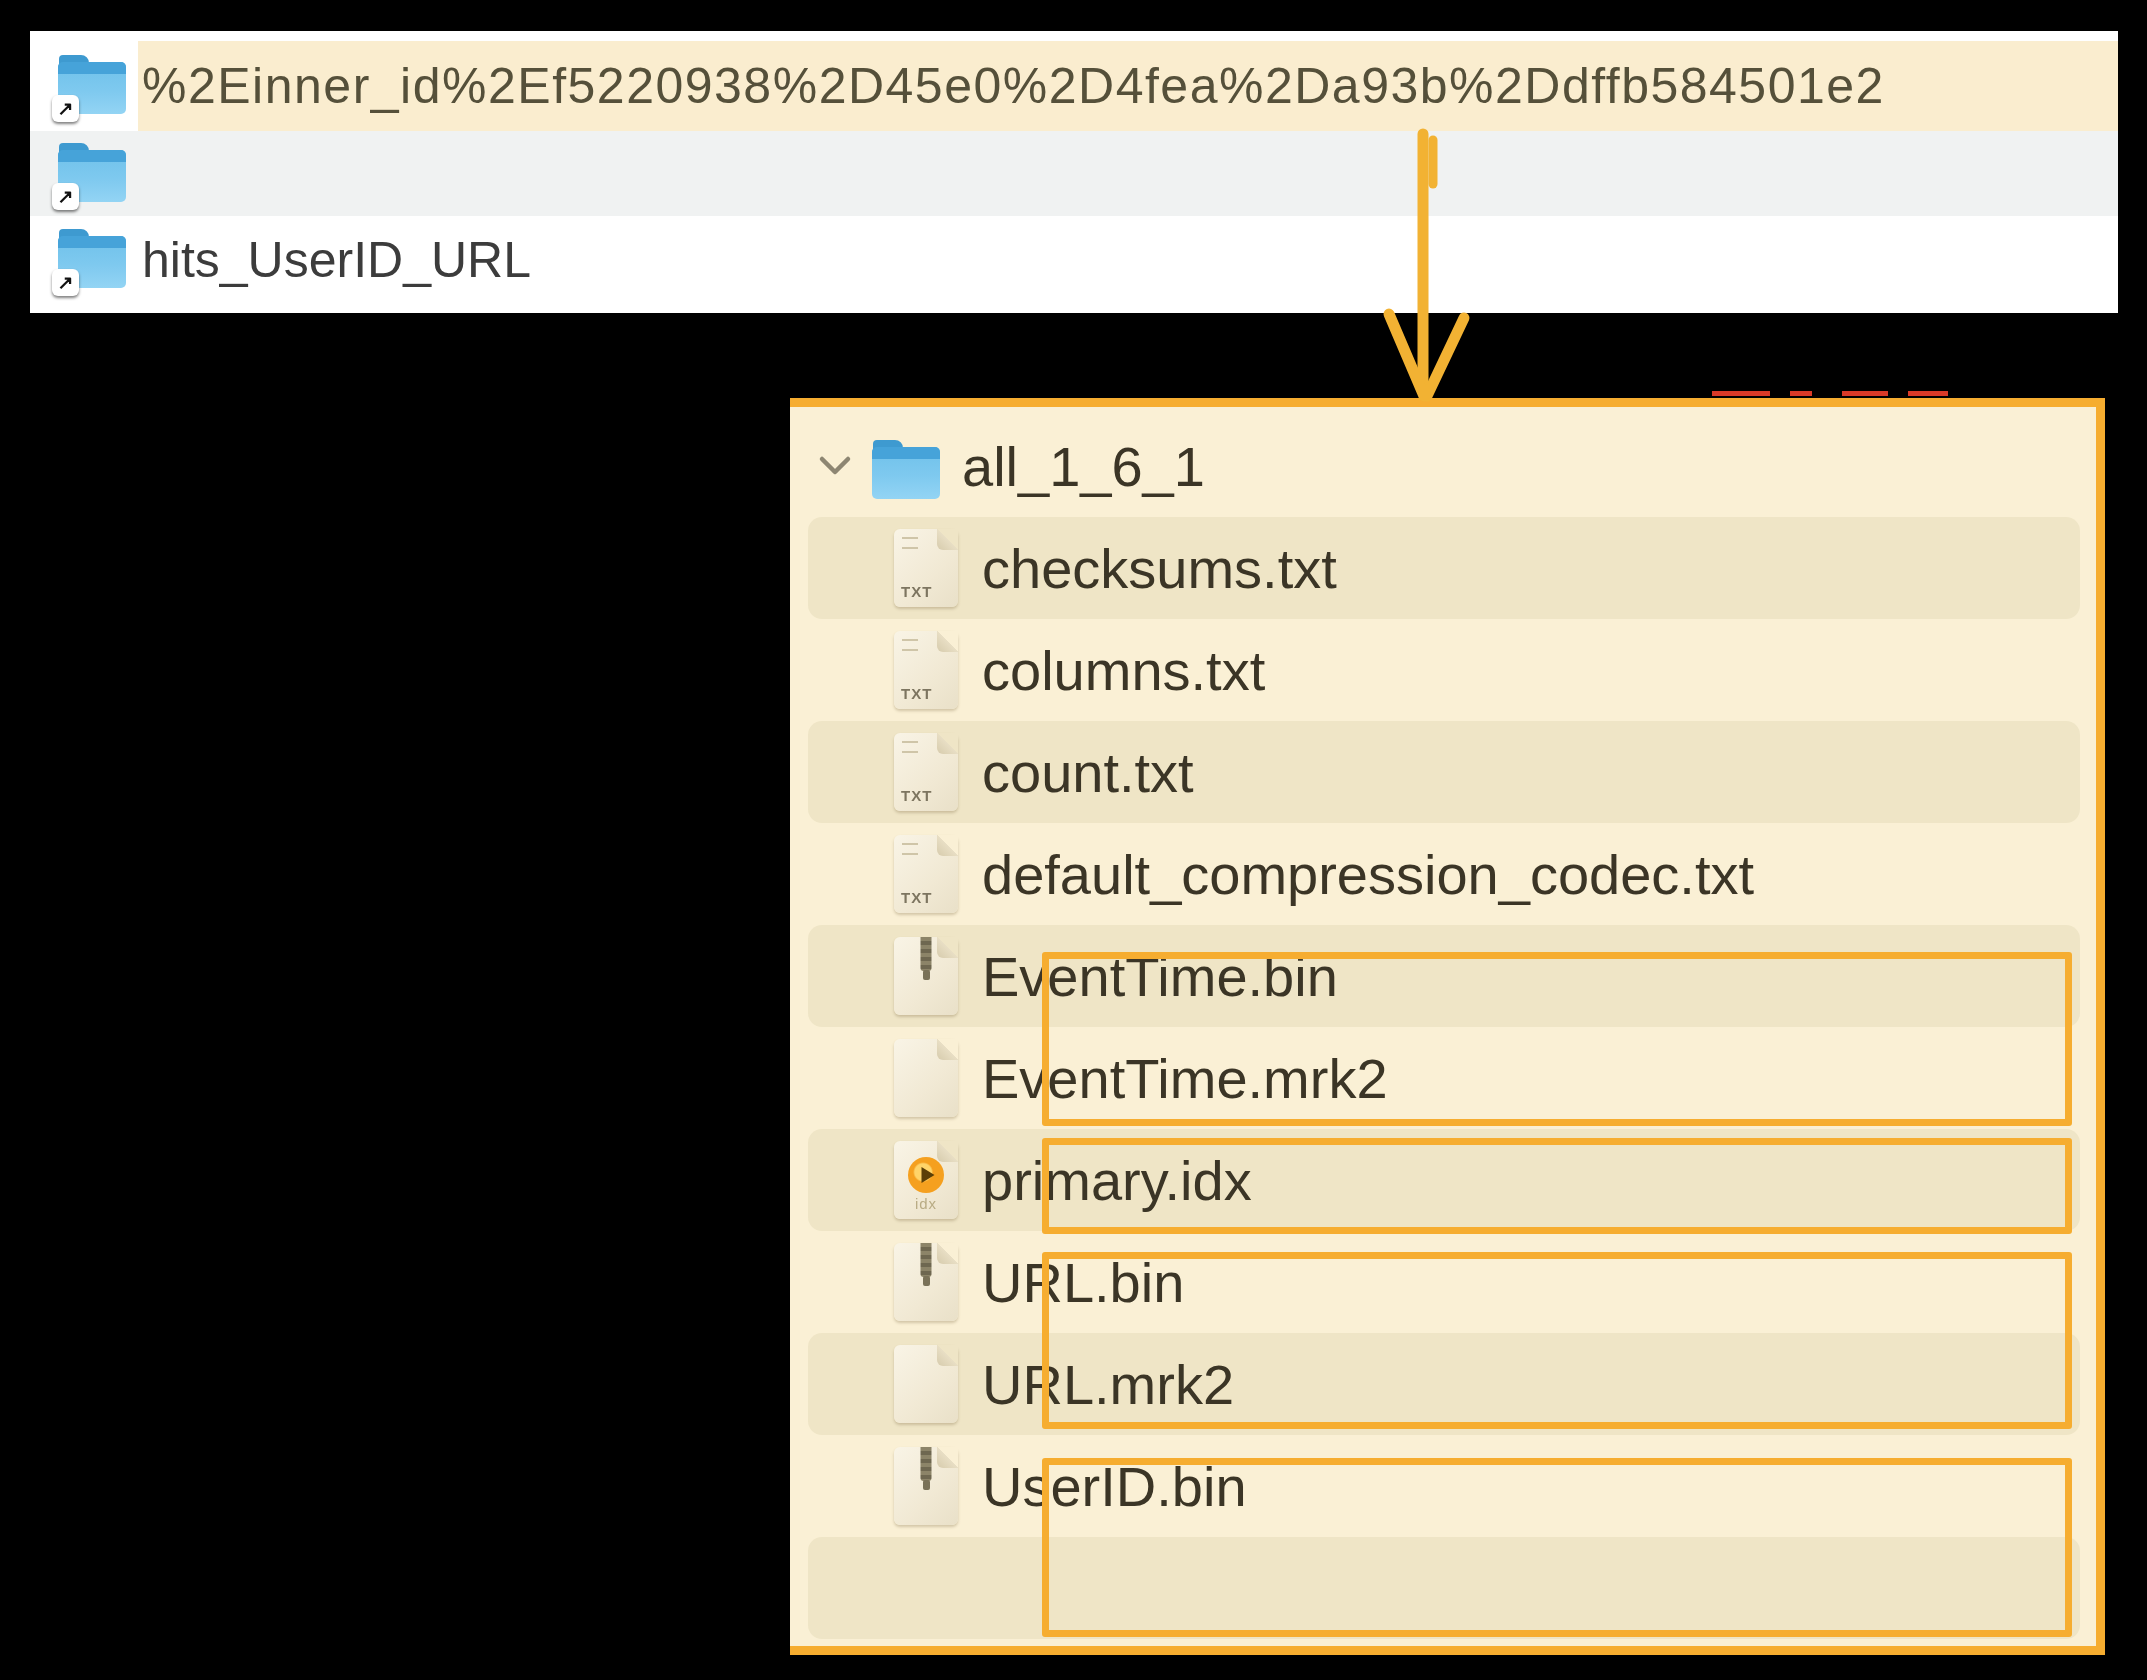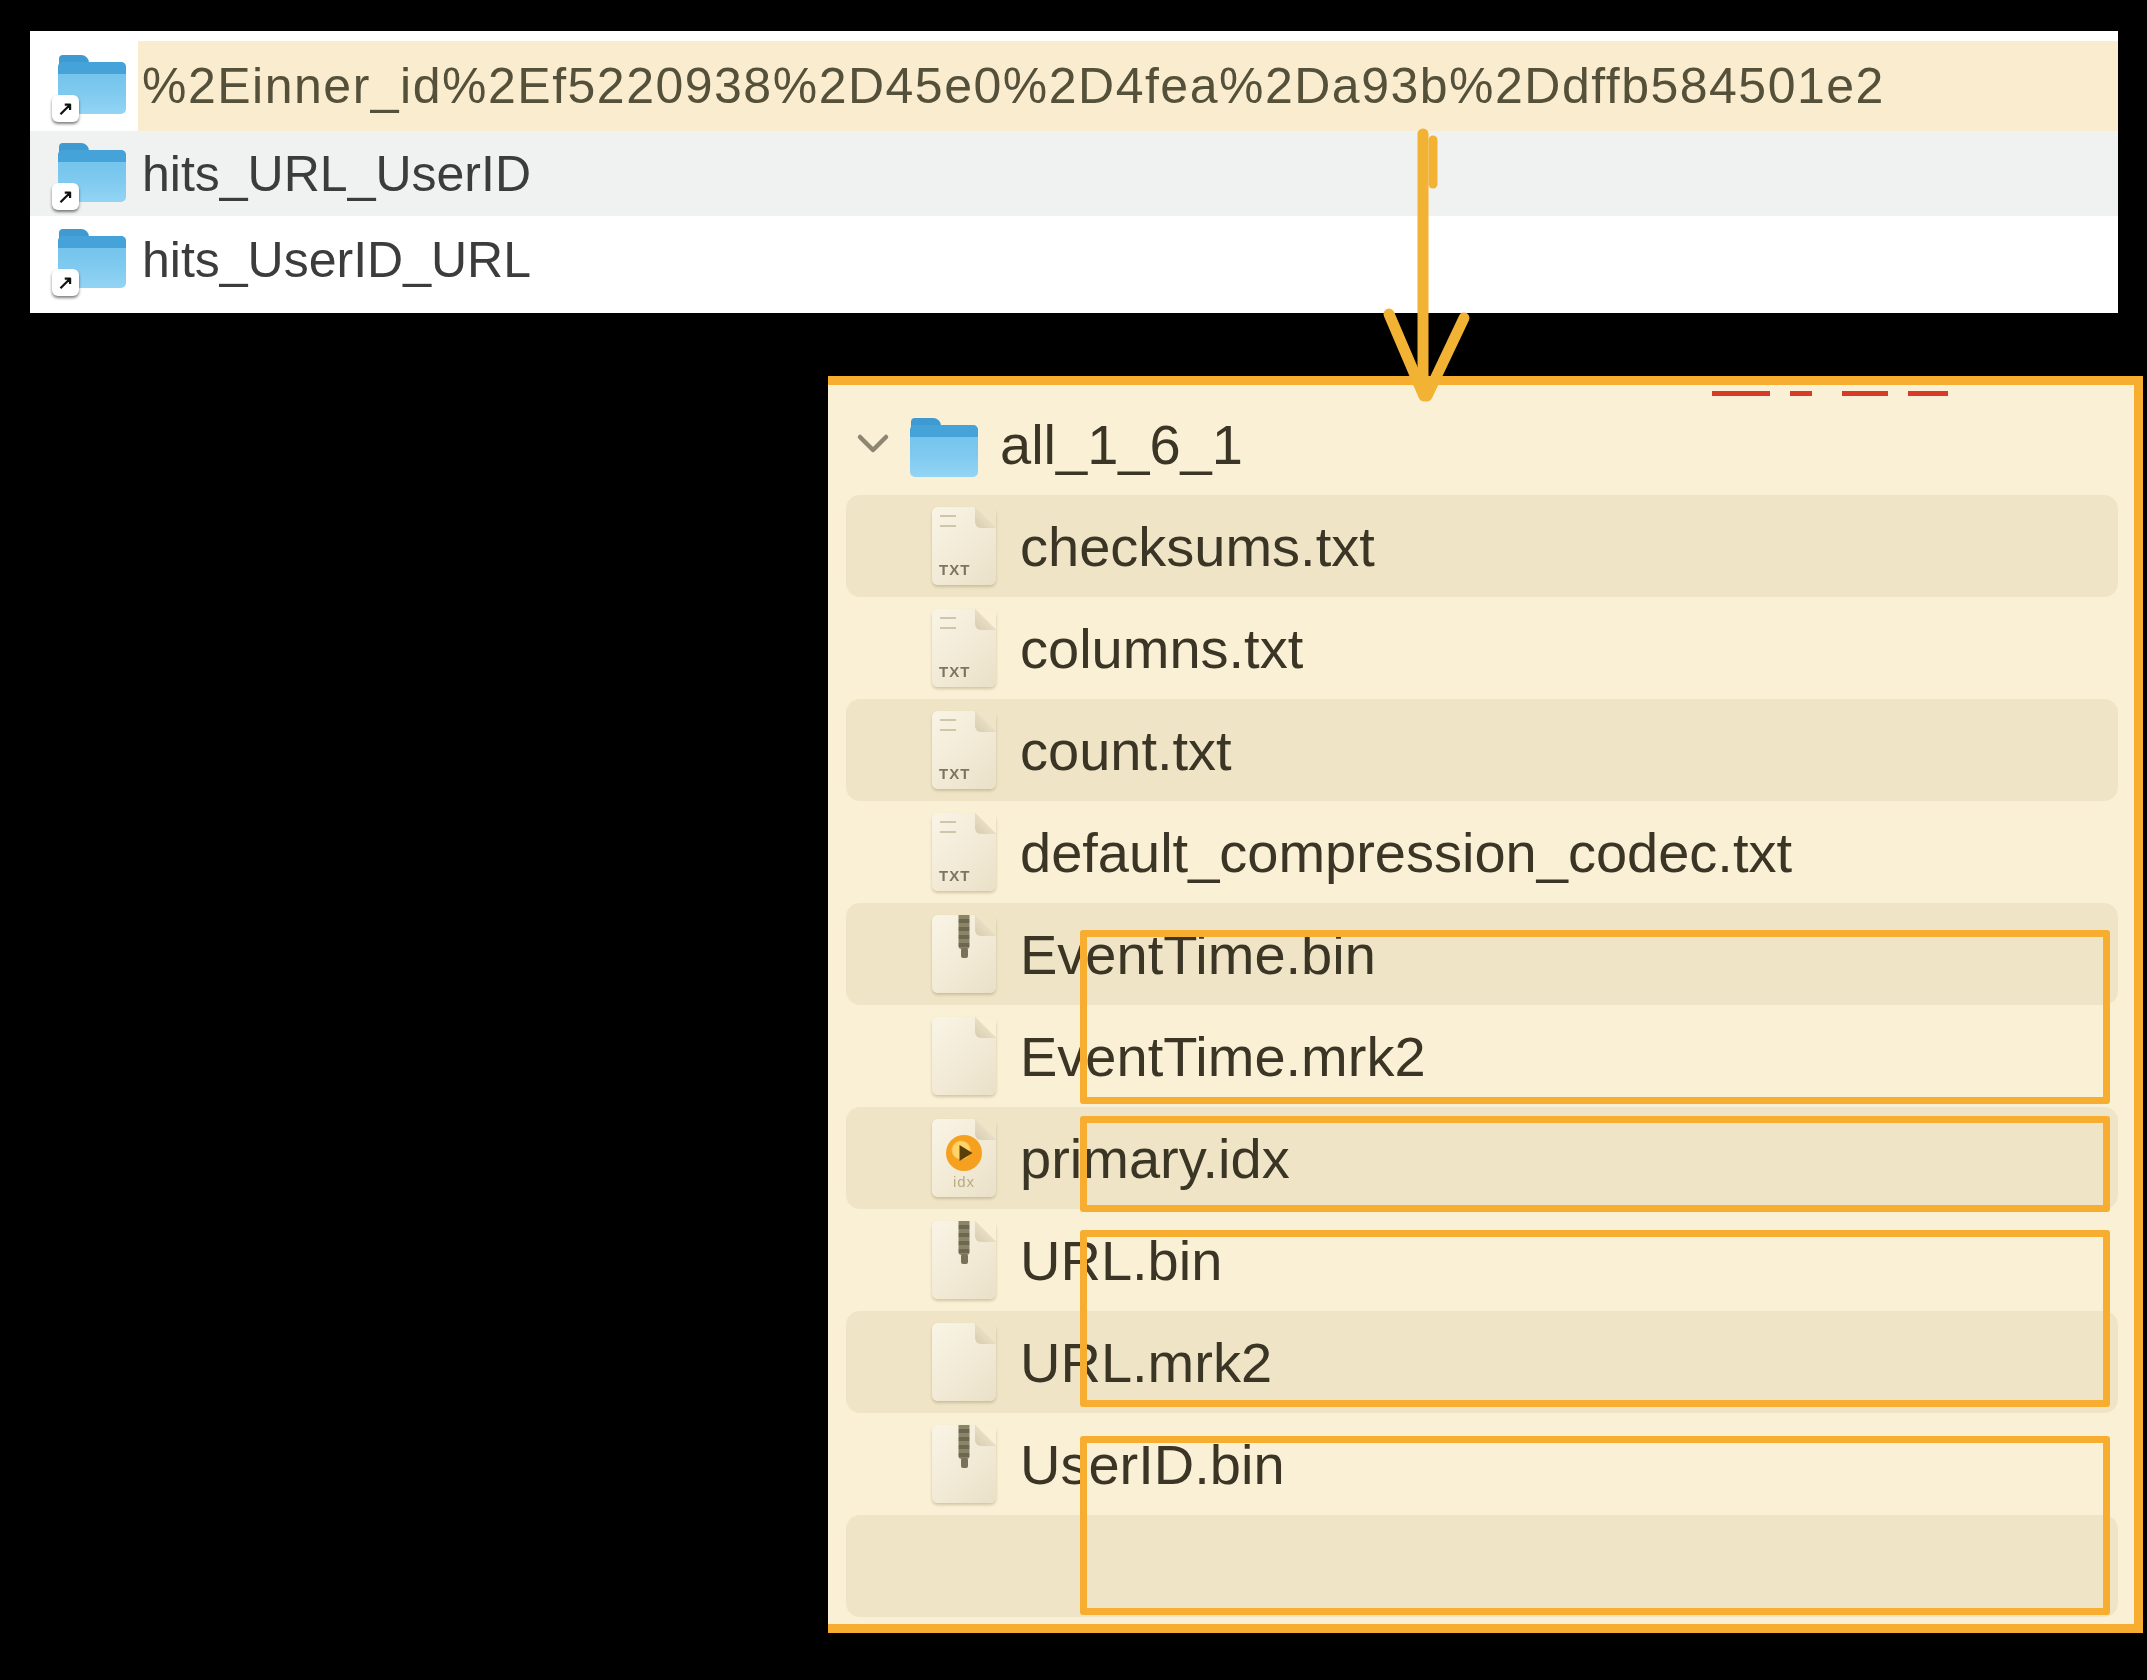--- a/index.html
+++ b/index.html
@@ -28,23 +28,23 @@
          border-radius:6px;box-shadow:0 2px 3px rgba(0,0,0,.5);display:flex;align-items:center;
          justify-content:center;font-size:19px;font-weight:bold;color:#111;z-index:2;}
 
   
   .anno-svg{position:absolute;left:0;top:0;pointer-events:none;z-index:50;}
 
   
   .red-dash{position:absolute;height:5px;top:391px;background:#d93a28;z-index:60;}
 
   
-  .tree-panel{position:absolute;left:790px;top:376px;width:1315px;height:1257px;
+  .tree-panel{position:absolute;left:790px;top:398px;width:1315px;height:1257px;
       background:#faf0d5;border-top:9px solid #f6ad30;border-right:9px solid #f6ad30;
-      border-bottom:9px solid #f6ad30;box-sizing:border-box;margin-left:38px;}
+      border-bottom:9px solid #f6ad30;box-sizing:border-box;}
   .trr{position:absolute;left:0;width:1306px;height:102px;display:flex;align-items:center;}
   .stripe{position:absolute;left:18px;width:1272px;height:102px;background:#efe5c6;border-radius:14px;}
   .trr .name{font-size:56px;color:#3b3526;white-space:nowrap;position:relative;}
   .trr.depth0{padding-left:28px;box-sizing:border-box;}
   .trr.depth0 .name{margin-left:22px;}
   .trr.depth1{padding-left:104px;box-sizing:border-box;}
   .trr.depth1 .name{margin-left:24px;}
   .chev{flex:0 0 auto;width:34px;height:24px;display:flex;align-items:center;}
   .tree-folder{position:relative;flex:0 0 auto;margin-left:20px;width:68px;height:54px;}
   .tree-folder .folder{top:8px;}
@@ -97,21 +97,20 @@
         <div class="alias">↗</div>
       </div>
       <div class="label">%2Einner_id%2Ef5220938%2D45e0%2D4fea%2Da93b%2Ddffb584501e2</div>
     </div>
 
     <div class="trow r1">
       <div class="icon-wrap">
         <div class="folder"></div>
         <div class="alias">↗</div>
       </div>
-      <div class="label">hits_URL_UserID</div>
     </div>
 
     <div class="trow r2">
       <div class="icon-wrap">
         <div class="folder"></div>
         <div class="alias">↗</div>
       </div>
       <div class="label">hits_UserID_URL</div>
     </div>
   </div>

